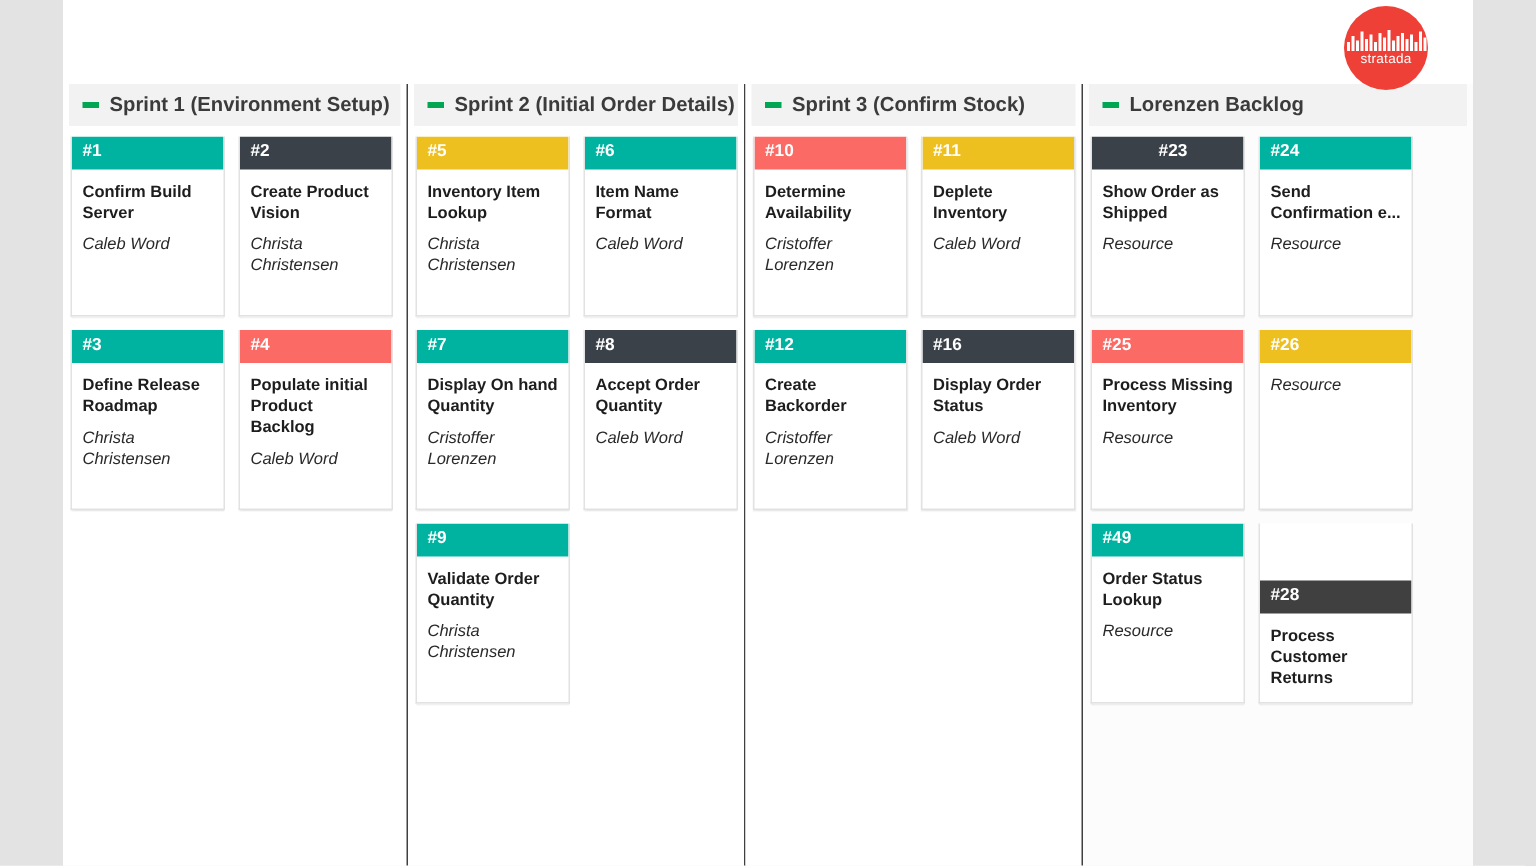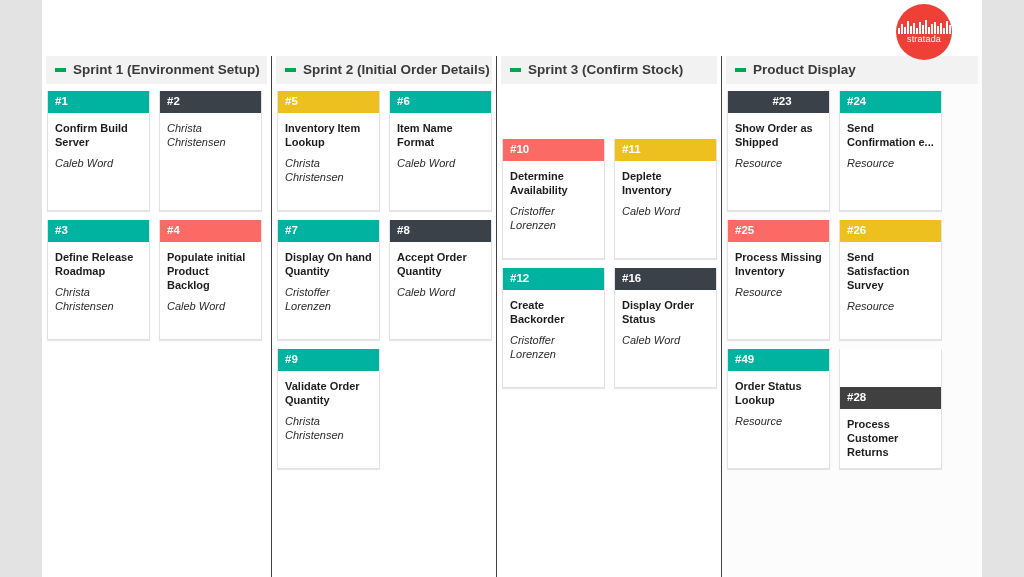--- a/index.html
+++ b/index.html
@@ -187,21 +187,21 @@
   .card-assignee {
     font-size: 11px;
     font-style: italic;
     color: #2a2a2a;
     line-height: 1.28;
   }
 
   
   .column.c0 { width: 230px; }
   .column.c1 { width: 225px; }
-  .column.c2 { width: 225px; gap: 48px; }
+  .column.c2 { width: 225px; }
   .column.c3 { width: 260px; }
 </style>
 </head>
 <body>
 
 <div class="page">
 
   <div class="left-gutter"></div>
   <div class="right-gutter"></div>
 
@@ -247,20 +247,21 @@
               <div class="card-body">
                 <div class="card-title">Confirm Build Server</div>
                 <div class="card-assignee">Caleb Word</div>
               </div>
             </div>
             <div class="card">
               <div class="card-head" style="background: rgb(58, 65, 73);">
                 <span class="card-id">#2</span>
               </div>
               <div class="card-body">
+                <div class="card-title">Create Product Vision</div>
                 <div class="card-assignee">Christa Christensen</div>
               </div>
             </div>
             <div class="card">
               <div class="card-head" style="background: rgb(0, 179, 160);">
                 <span class="card-id">#3</span>
               </div>
               <div class="card-body">
                 <div class="card-title">Define Release Roadmap</div>
                 <div class="card-assignee">Christa Christensen</div>
@@ -370,21 +371,21 @@
               <div class="card-body">
                 <div class="card-title">Display Order Status</div>
                 <div class="card-assignee">Caleb Word</div>
               </div>
             </div>
           </div>
         </div>
         <div class="column c3 backlog">
           <div class="col-head">
             <span class="collapse-icon" style="background: rgb(0, 166, 81);"></span>
-            <span class="col-title">Product Display</span>
+            <span class="col-title">Lorenzen Backlog</span>
           </div>
           <div class="col-body">
             <div class="card">
               <div class="card-head" style="background: rgb(58, 65, 73); justify-content: center;">
                 <span class="card-id">#23</span>
               </div>
               <div class="card-body">
                 <div class="card-title">Show Order as Shipped</div>
                 <div class="card-assignee">Resource</div>
               </div>
@@ -405,21 +406,20 @@
               <div class="card-body">
                 <div class="card-title">Process Missing Inventory</div>
                 <div class="card-assignee">Resource</div>
               </div>
             </div>
             <div class="card">
               <div class="card-head" style="background: rgb(237, 192, 31);">
                 <span class="card-id">#26</span>
               </div>
               <div class="card-body">
-                <div class="card-title">Send Satisfaction Survey</div>
                 <div class="card-assignee">Resource</div>
               </div>
             </div>
             <div class="card">
               <div class="card-head" style="background: rgb(0, 179, 160);">
                 <span class="card-id">#49</span>
               </div>
               <div class="card-body">
                 <div class="card-title">Order Status Lookup</div>
                 <div class="card-assignee">Resource</div>

